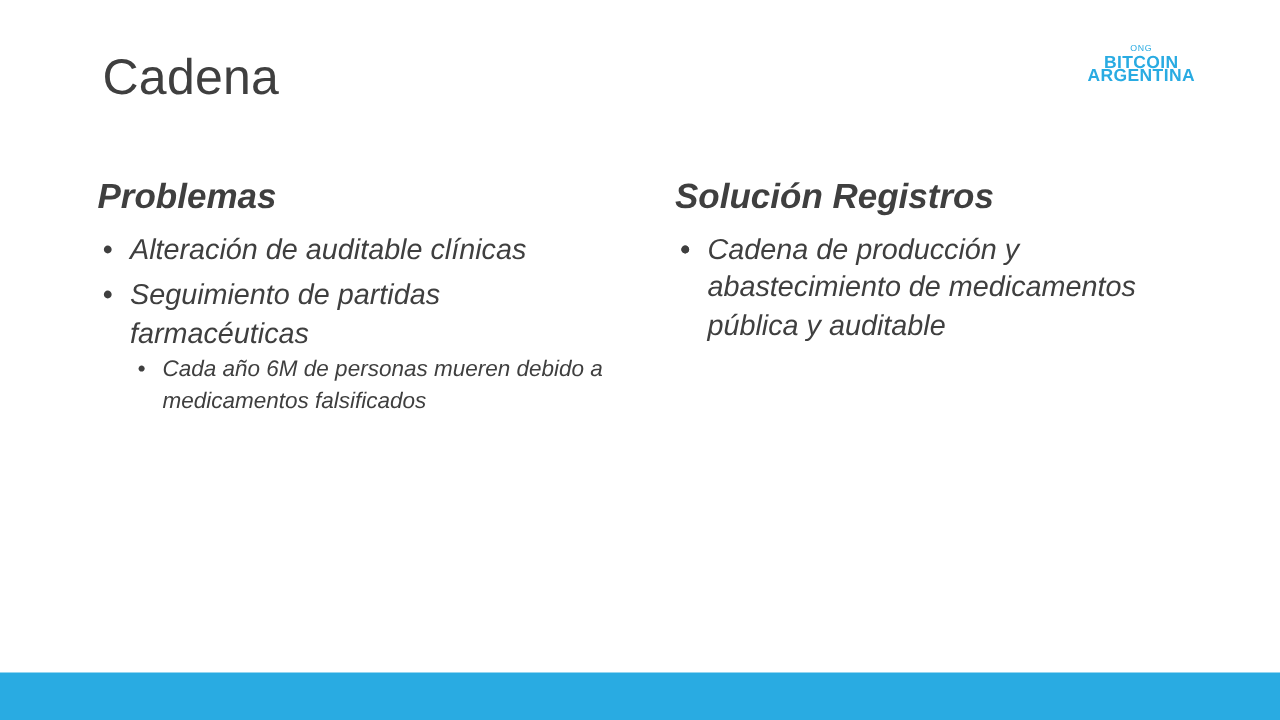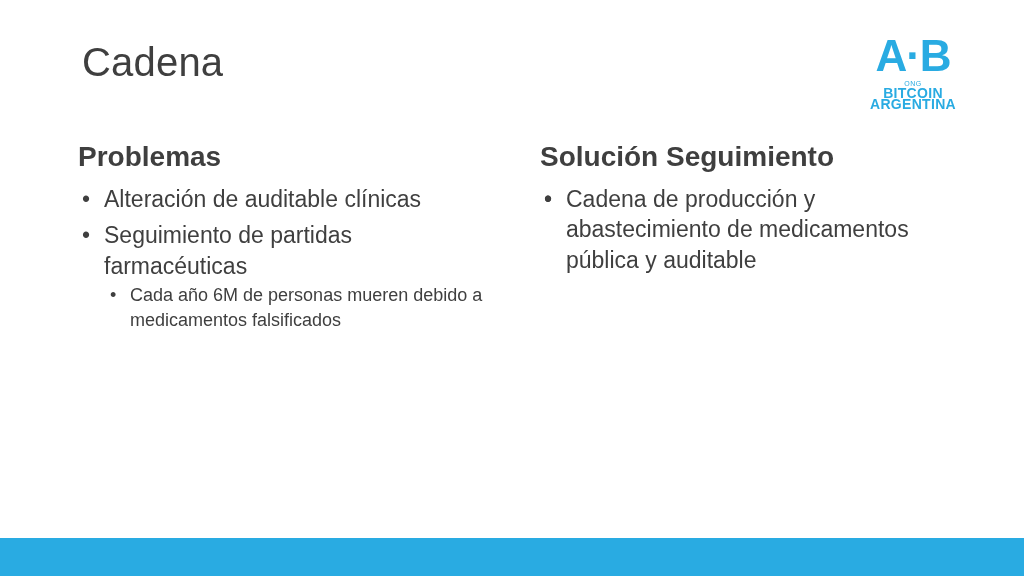--- a/index.html
+++ b/index.html
@@ -68,20 +68,21 @@
   .columns {
     position: absolute;
     left: 78px;
     top: 140px;
     width: 880px;
     display: flex;
     gap: 44px;
   }
   .column {
     width: 430px;
+    font-style: italic;
   }
   .col-heading {
     font-size: 28px;
     font-weight: bold;
     color: #3f3f3f;
     margin: 0 0 10px 0;
     line-height: 1.2;
   }
   ul.lvl1 {
     list-style: none;
@@ -143,21 +144,20 @@
   }
 </style>
 </head>
 <body>
 
 <div class="slide">
 
   <div class="slide-title">Cadena</div>
 
   <div class="logo">
-    <div class="logo-mark">A·B</div>
     <div class="logo-ong">ONG</div>
     <div class="logo-sub">BITCOIN</div>
     <div class="logo-sub">ARGENTINA</div>
   </div>
 
   <div class="columns">
 
     <div class="column">
       <div class="col-heading">Problemas</div>
       <ul class="lvl1">
@@ -172,21 +172,21 @@
             <li>
               <span class="bullet">•</span>
               <span>Cada año 6M de personas mueren debido a medicamentos falsificados</span>
             </li>
           </ul>
         </li>
       </ul>
     </div>
 
     <div class="column">
-      <div class="col-heading">Solución Seguimiento</div>
+      <div class="col-heading">Solución Registros</div>
       <ul class="lvl1">
         <li>
           <span class="bullet">•</span>
         </li>
         <li>
           <span class="bullet">•</span>
           <span>Cadena de producción y abastecimiento de medicamentos pública y auditable</span>
         </li>
       </ul>
     </div>

